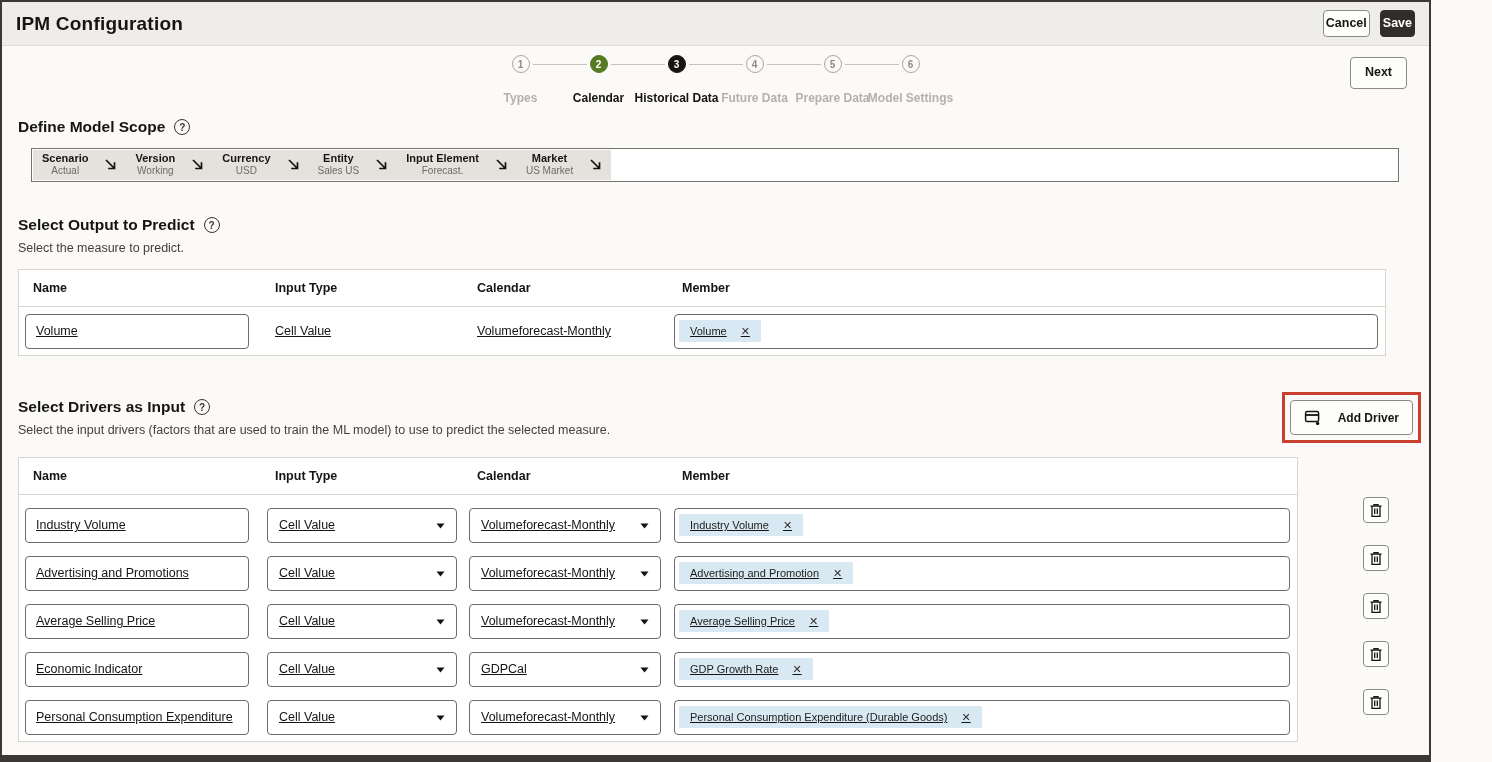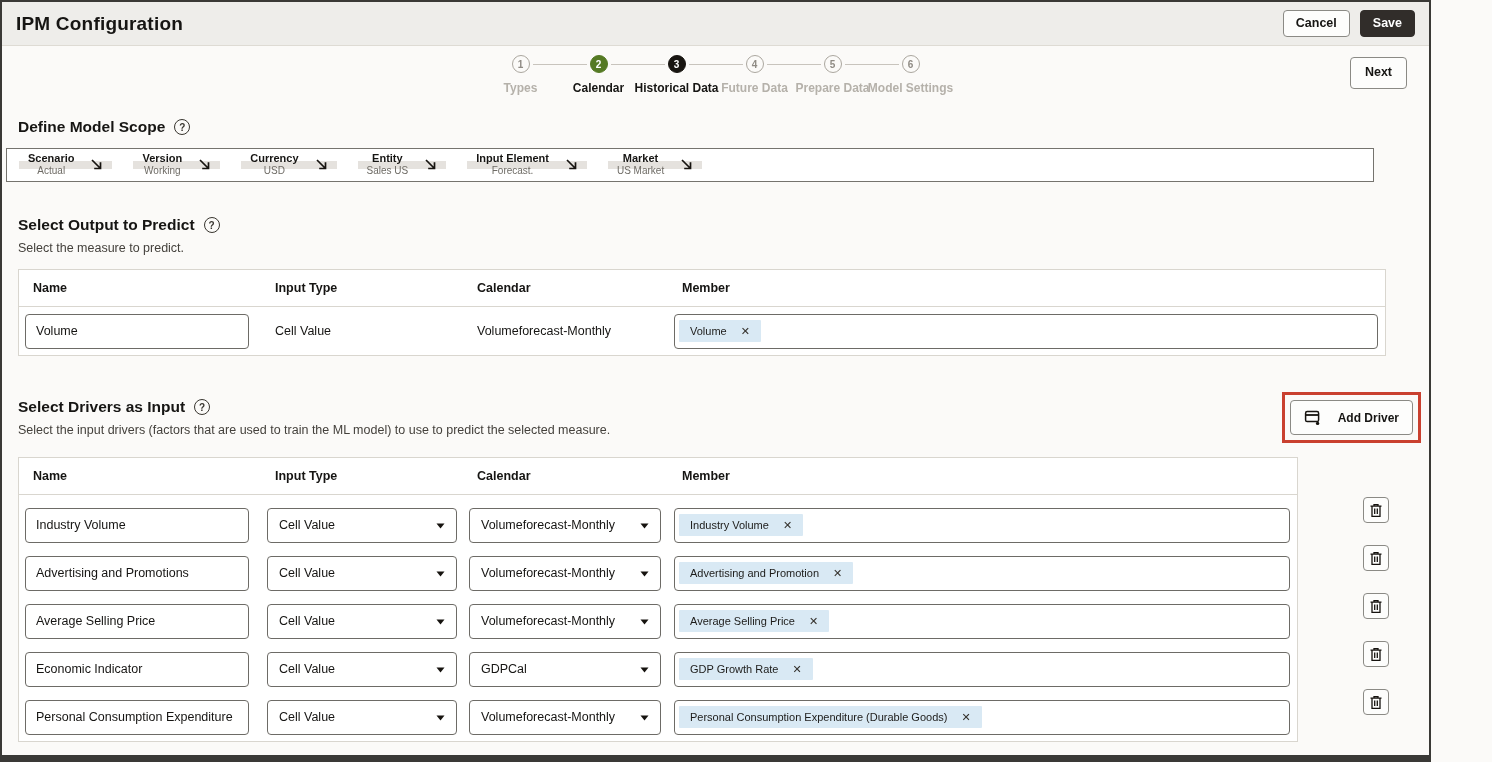--- a/index.html
+++ b/index.html
@@ -16,54 +16,54 @@
   
   .topbar {
     height:44px; background:#eeedea; border-bottom:1px solid #dedbd4;
     display:flex; align-items:center; padding:0 14px; flex:0 0 auto;
   }
   .topbar h1 { font-size:19px; font-weight:bold; letter-spacing:.2px; }
   .topbar-actions { margin-left:auto; display:flex; gap:10px; }
   .btn {
     font-family:inherit; font-size:12.5px; font-weight:600; color:#161513;
     background:#fdfdfc; border:1px solid #8b8a85; border-radius:4px;
-    padding:6px 12px; cursor:pointer; line-height:1.1;
+    padding:6px 2px; cursor:pointer; line-height:1.1;
   }
   .btn.primary { background:#312d2a; border-color:#312d2a; color:#ffffff; }
   
   .stepper-row { position:relative; padding-top:9px; height:72px; flex:0 0 auto; }
   .stepper { display:flex; justify-content:center; }
   .step { width:78px; position:relative; display:flex; flex-direction:column; align-items:center; cursor:pointer; }
   .step:not(:first-child)::before {
     content:""; position:absolute; top:9px; right:calc(50% + 12px);
     width:54px; height:1px; background:#c8c4bd;
   }
   .step-circle {
     width:18px; height:18px; border-radius:50%; font-size:10px; font-weight:bold;
     display:flex; align-items:center; justify-content:center;
     background:#fbfaf8; border:1.5px solid #aba79f; color:#8f8b84;
   }
   .step.complete .step-circle { background:#557a24; border-color:#557a24; color:#fff; }
   .step.current  .step-circle { background:#181511; border-color:#181511; color:#fff; }
-  .step-label { margin-top:8px; font-size:12px; font-weight:bold; color:#b5b1aa; white-space:nowrap; }
+  .step-label { margin-top:18px; font-size:12px; font-weight:bold; color:#b5b1aa; white-space:nowrap; }
   .step.complete .step-label, .step.current .step-label { color:#161513; }
   .next-btn { position:absolute; top:11px; right:22px; padding:8px 14px; }
   
   .section-title-row { display:flex; align-items:center; gap:9px; padding:0 16px; }
   .section-title { font-size:15.5px; font-weight:bold; }
   .help-icon {
     width:16px; height:16px; border:1.4px solid #38352f; border-radius:50%;
     display:inline-flex; align-items:center; justify-content:center;
     font-size:10px; font-weight:bold; color:#38352f; cursor:pointer;
   }
   .section-desc { padding:0 16px; margin-top:7px; font-size:12.5px; color:#44413c; }
   
   .pov-bar {
-    margin:12px 16px 0 4px; width:1368px; background:#fff;
-    border:1px solid #75736e; display:flex; gap:21px; padding:12px;
+    margin:12px 16px 0 29px; width:1368px; background:#fff;
+    border:1px solid #75736e; display:flex; gap:0; padding:1px;
     height:34px; align-items:stretch;
   }
   .pov-chip {
     background:#e5e2de; display:flex; align-items:center; gap:16px;
     padding:3px 9px 4px 9px; cursor:pointer;
   }
   .pov-text { display:flex; flex-direction:column; align-items:center; }
   .pov-name { font-size:11px; font-weight:bold; color:#161513; line-height:1.25; }
   .pov-member { font-size:10px; color:#6e6b65; line-height:1.2; }
   .pov-arrow { flex:0 0 auto; display:flex; }
@@ -72,21 +72,21 @@
     margin:14px 32px 0 16px; width:1368px; background:#fff;
     border:1px solid #d9d6cf;
   }
   .thead {
     display:grid; grid-template-columns:242px 202px 205px 1fr;
     border-bottom:1px solid #d9d6cf; height:37px; align-items:center;
   }
   .th { font-size:12.5px; font-weight:bold; padding-left:14px; }
   .trow {
     display:grid; grid-template-columns:242px 202px 205px 1fr;
-    height:48px; align-items:center;
+    height:48px; align-items:center;text-decoration:underline;
   }
   .cell { padding-left:6px; display:flex; align-items:center; }
   .cell.static { padding-left:14px; font-size:12.5px; }
   .text-input {
     width:224px; height:35px; border:1px solid #6d6b66; border-radius:4px;
     padding:0 10px; font-family:inherit; font-size:12.5px; color:#161513;
     background:#fff; outline:none;
   }
   .select-box {
     height:35px; border:1px solid #6d6b66; border-radius:4px; background:#fff;

